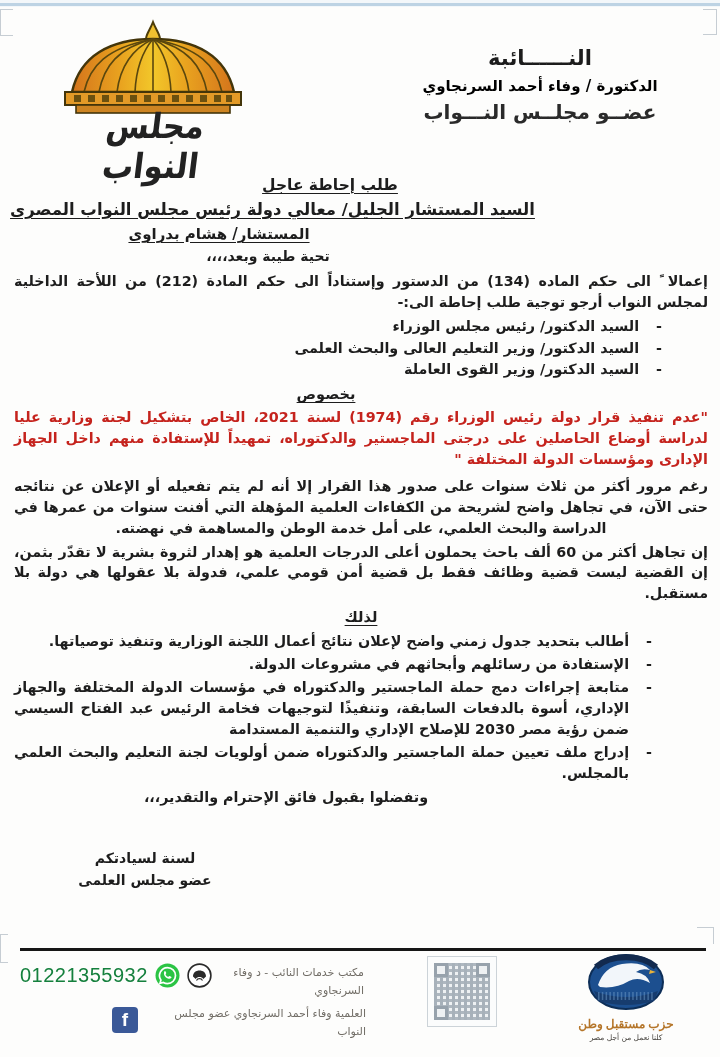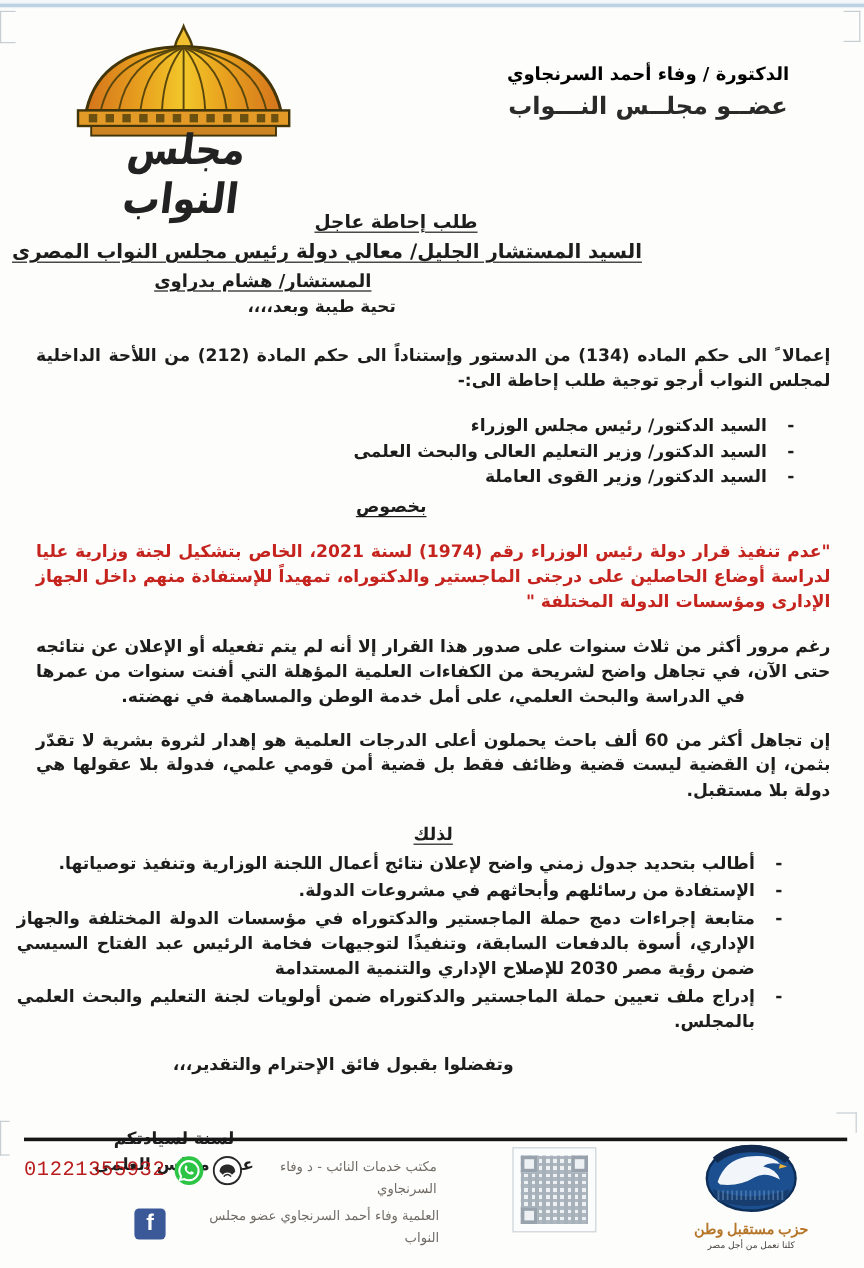--- a/index.html
+++ b/index.html
@@ -36,40 +36,40 @@
   .addr2    { top:225px; left:88px;  width:262px; font-size:15px;   }
   .greeting { top:248px; left:168px; width:200px; font-size:14px; }
   .u { text-decoration:underline; text-underline-offset:3px; }
 
   
   .body {
     position:absolute; top:271px; left:14px; right:12px;
     direction:rtl; text-align:justify; font-size:14.3px; font-weight:bold;
     line-height:1.46; color:#1d1d1d;
   }
-  .body p { margin:16px; }
+  .body p { margin:0; }
   .list { list-style:none; padding-right:46px; margin:3px 0 4px; }
   .list li { display:flex; gap:17px; margin:1px 0; }
   .list .dash { flex:0 0 auto; }
   .list .txt { flex:1 1 auto; text-align:justify; }
   .demands { padding-right:56px; }
   .demands li { margin:2px 0; }
   .sec-label { text-align:center; margin:3px 0 2px; }
   .sec-label.khosous { transform:translateX(-35px); } 
   .sec-label span { font-weight:bold; text-decoration:underline; text-underline-offset:3px; font-size:14.5px; }
   .regarding { color:#c5231d; }
   .p-center-last { text-align-last:center; margin-top:6px !important; }
   .p-plain { margin-top:3px !important; }
   .closing { text-align:center; margin-top:27px; transform:translateX(-75px); }
   .signature { margin:40px auto 0 10px; margin-right:auto; width:242px; text-align:center; line-height:1.55; font-size:14px; }
 
   
   .divider { position:absolute; top:948px; left:20px; right:14px; height:3px; background:#161616; }
   .phone-row { position:absolute; top:963px; left:20px; display:flex; direction:ltr; align-items:center; gap:7px; }
-  .phone-num { font-size:17px; color:#b91c1c; letter-spacing:0.5px; font-family:Liberation Mono, monospace; }
+  .phone-num { font-size:20px; color:#15803d; letter-spacing:0.5px; font-family:Liberation Sans, sans-serif; }
   .icon-badge { width:25px; height:25px; display:inline-block; }
   .office-text, .fb-text {
     position:absolute; direction:rtl; text-align:right; font-size:11px;
     color:#716d66; line-height:1.65; font-weight:normal;
   }
   .office-text { top:964px; left:192px; width:172px; }
   .fb-text { top:1005px; left:148px; width:218px; }
   .fb-icon {
     position:absolute; top:1007px; left:112px; width:26px; height:26px;
     background:#3b5998; border-radius:4px; color:#fff; text-align:center;
@@ -143,20 +143,21 @@
         <rect x="148" y="77" width="7" height="7"></rect>
           <rect x="162" y="77" width="7" height="7"></rect>
           <rect x="174" y="77" width="6" height="7"></rect>
       </g>
       <rect x="24" y="87" width="154" height="8" fill="#cd8422" stroke="#43350a" stroke-width="1.6"></rect>
     </svg>
     <div class="logo-script">مجلس النواب</div>
   </div>
 
   <div class="header-text">
+    <div class="h-title">النــــــائبة</div>
     <div class="h-name" style="color:#000000;">الدكتورة / وفاء أحمد السرنجاوي</div>
     <div class="h-role">عضــو مجلــس النـــواب</div>
   </div>
 
   <div class="line-abs subject u">طلب إحاطة عاجل</div>
   <div class="line-abs addr1 u">السيد المستشار الجليل/ معالي دولة رئيس مجلس النواب المصرى</div>
   <div class="line-abs addr2 u">المستشار/ هشام بدراوى</div>
   <div class="line-abs greeting">تحية طيبة وبعد،،،،</div>
 
   <div class="body">

